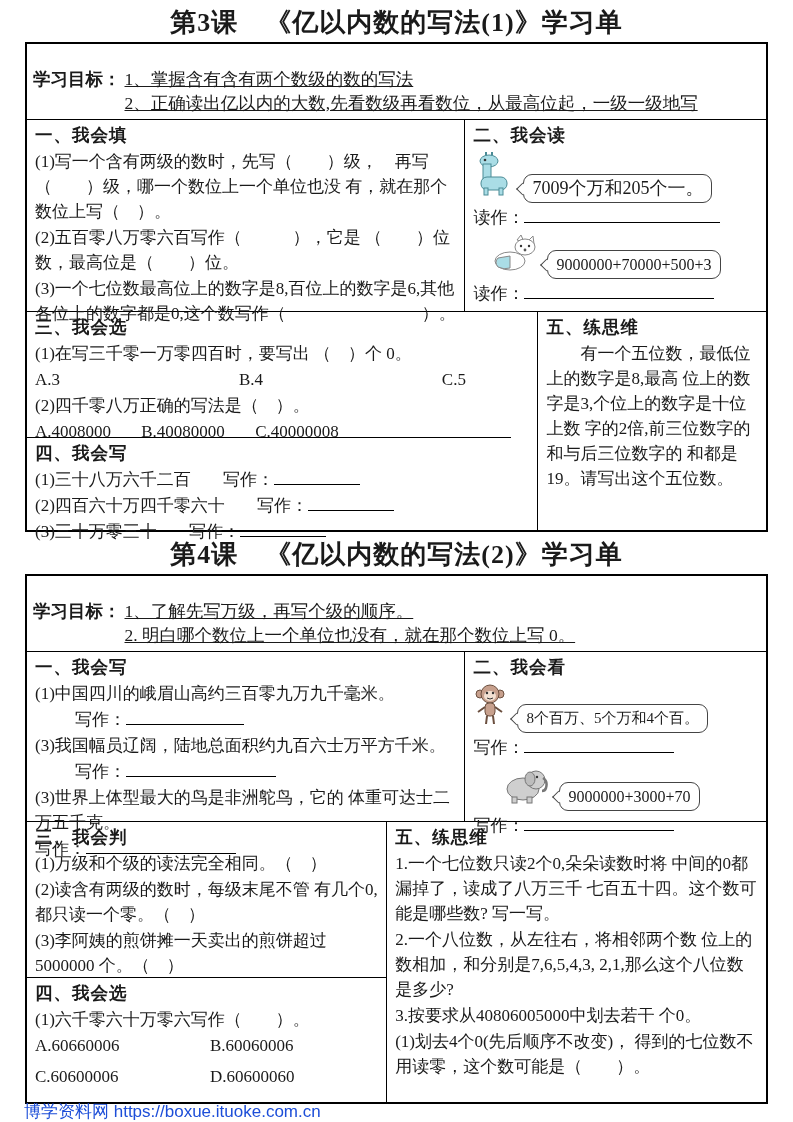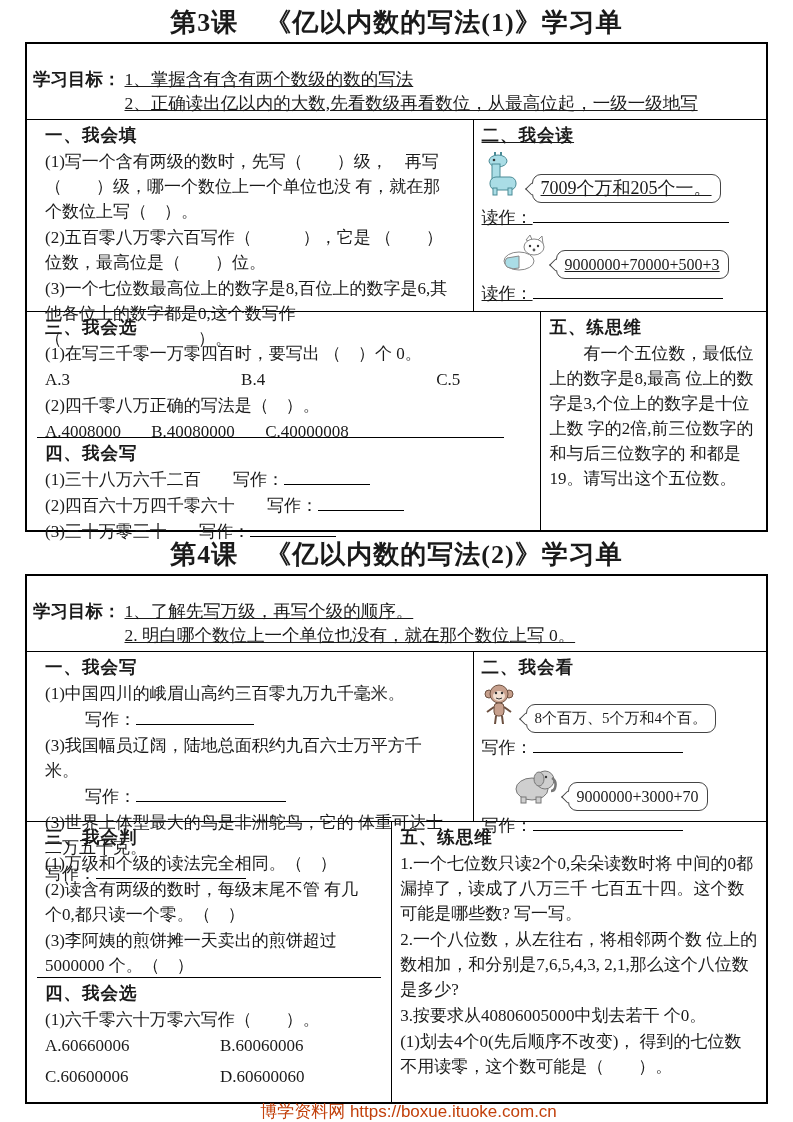--- a/index.html
+++ b/index.html
@@ -28,31 +28,31 @@
     display: flex;
     border-bottom: 1.5px solid #000;
     padding: 3px 6px 4px 6px;
     font-size: 17.5px;
     line-height: 24px;
     margin-top: 20px;
   }
   .goals-label { font-family: "Liberation Sans", sans-serif; font-weight: bold; white-space: nowrap; }
   .goals-lines { padding-left: 4px; text-decoration: underline; }
   .row { display: flex; }
-  .cell { padding: 3px 8px 4px 8px; font-size: 17px; line-height: 25px; margin-left: 10px; }
+  .cell { padding: 3px 8px 4px 8px; font-size: 17px; line-height: 25px; }
   .v-divide { border-left: 1.5px solid #000; }
   .h-divide { border-bottom: 1.5px solid #000; }
   .sec-head { font-weight: bold; font-size: 17.5px; letter-spacing: 1px; }
   .q { margin-top: 1px; }
   .indent2 { text-indent: 2em; }
 
   
   .t1-rowB { height: 192px; }
   .t1-rowB .left  { width: 59.2%; }
-  .t1-rowB .right { width: 40.8%; text-decoration: underline; }
+  .t1-rowB .right { width: 40.8%; }
   .t1-rowC { height: 218px; gap: 26px; }
   .t1-rowC .left  { width: 68%; display: flex; flex-direction: column; }
   .t1-rowC .right { width: 32%; }
   .t1-choose { height: 126px; }
   .t1-write  { flex: 1; }
 
   
   .t2-rowB { height: 170px; }
   .t2-rowB .left  { width: 59.2%; }
   .t2-rowB .right { width: 40.8%; }
@@ -94,22 +94,22 @@
   .b18 { font-size: 18px; }
   .b15 { font-size: 15px; }
   .b16 { font-size: 16px; }
   .read-line { margin: 2px 0 4px 0; }
   .anim { flex: 0 0 auto; }
   .ind20 { margin-left: 20px; }
   .ind30 { margin-left: 30px; }
 
   .footer-watermark {
     margin-top: -4px;
-    text-align: center;
-    color: #c2410c;
+    text-align: left;
+    color: #1d4ed8;
     font-family: "Liberation Sans", sans-serif;
     font-size: 17px;
     padding-left: 24px;
   }
   .footer-page {
     text-align: center;
     color: #4a4a4a;
     font-size: 13px;
     margin-top: 2px;
     letter-spacing: 2px;

